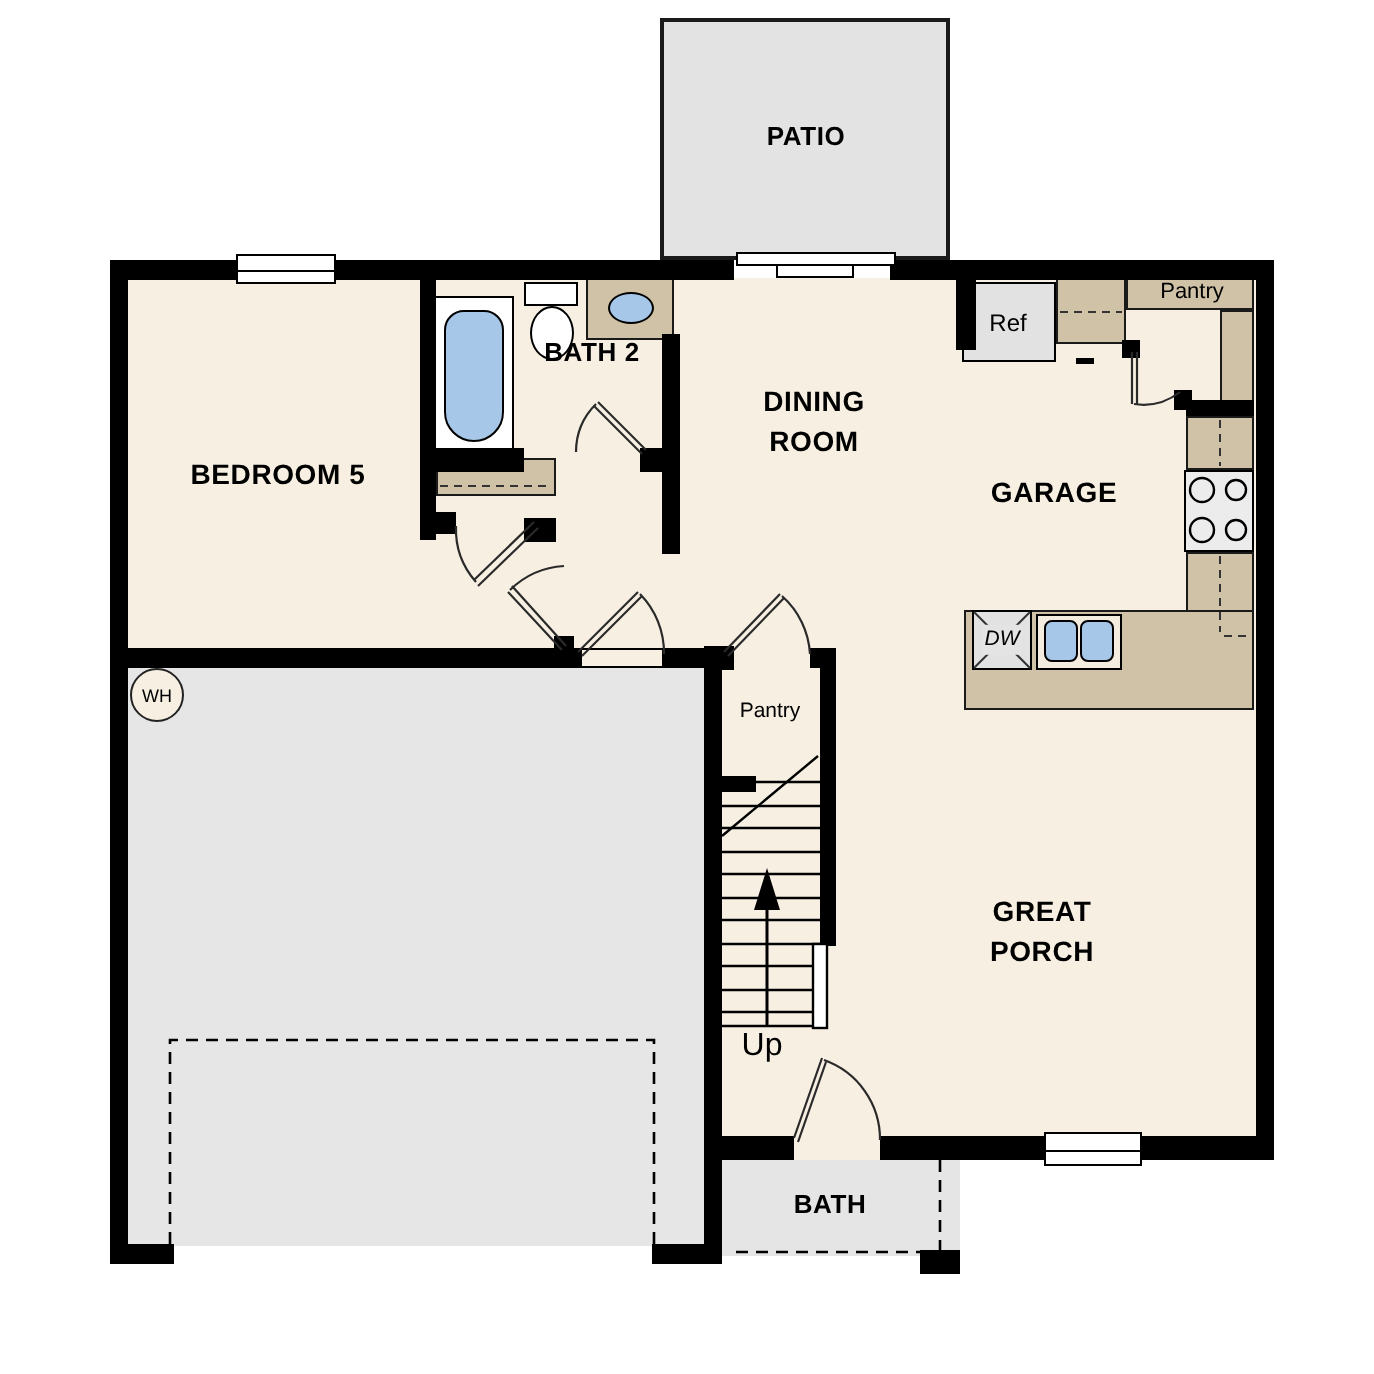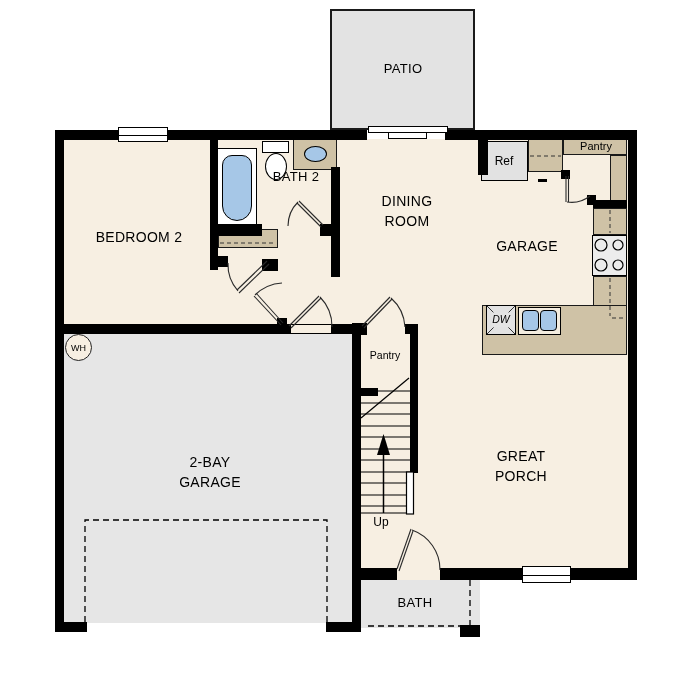--- a/index.html
+++ b/index.html
@@ -13,21 +13,21 @@
   .wall{position:absolute;background:var(--wall);}
   .floor{position:absolute;background:var(--floor);}
   .outdoor{position:absolute;background:var(--outdoor);}
   .counter{position:absolute;background:var(--counter);border:1px solid var(--line);box-sizing:border-box;}
   .fixture-white{position:absolute;background:#ffffff;border:1.5px solid #000;box-sizing:border-box;}
   .fixture-blue{position:absolute;background:var(--blue);border:1px solid #000;box-sizing:border-box;}
   .appliance{position:absolute;background:var(--appliance);border:1.5px solid #000;box-sizing:border-box;}
   .window{position:absolute;background:#ffffff;border:1.5px solid #000;box-sizing:border-box;}
   .window .mull{position:absolute;left:0;right:0;top:50%;height:0;border-top:1.5px solid #000;}
   .threshold{position:absolute;background:var(--floor);border:1px solid #000;box-sizing:border-box;}
-  .label{position:absolute;transform:translate(-50%,-50%);font-weight:normal;font-size:14px;
+  .label{position:absolute;transform:translate(-50%,-50%);font-weight:bold;font-size:14px;
          letter-spacing:.3px;text-align:center;white-space:pre-line;line-height:1.45;}
   .label.small{font-size:13px;}
   .label.tiny{font-weight:normal;font-size:11px;letter-spacing:0;}
   .wh-circle{position:absolute;left:65px;top:334px;width:27px;height:27px;border:1.5px solid #222;
              border-radius:50%;background:var(--floor);display:flex;align-items:center;justify-content:center;
              font-size:9px;box-sizing:border-box;}
   #main-level{position:absolute;left:56px;top:648px;font-size:17.5px;font-weight:bold;letter-spacing:.5px;}
   #dw-label{transform:translate(-50%,-50%);background:var(--appliance);padding:0 1px;font-size:10.5px;}
   svg{position:absolute;left:0;top:0;pointer-events:none;}
 </style>
@@ -191,29 +191,27 @@
       </g>
       <g>
         <path d="M567,202 A30,30 0 0 0 590,196"></path>
         <line x1="566" y1="176" x2="566" y2="202"></line>
           <line x1="568.5" y1="176" x2="568.5" y2="202"></line>
       </g>
     </g>
   </svg>
 
   <div class="label small" style="left:403px;top:69px;">PATIO</div>
-  <div class="label" style="left:139px;top:237px;">BEDROOM 2</div>
+  <div class="label" style="left:139px;top:237px;">BEDROOM 5</div>
   <div class="label small" style="left:296px;top:177px;">BATH 2</div>
   <div class="label" style="left:407px;top:211px;">DINING
 ROOM</div>
   <div class="label" style="left:527px;top:246px;">GARAGE</div>
   <div class="label" style="left:521px;top:466px;">GREAT
 PORCH</div>
-  <div class="label" style="left:210px;top:472px;">2-BAY
-GARAGE</div>
   <div class="label small" style="left:415px;top:603px;">BATH</div>
   <div class="label tiny" style="left:385px;top:356px;font-size:10.5px;">Pantry</div>
-  <div class="label tiny" style="left:381px;top:523px;font-size:12px;">Up</div>
+  <div class="label tiny" style="left:381px;top:523px;font-size:16px;">Up</div>
   <div class="label tiny" style="left:504px;top:162px;font-size:12px;">Ref</div>
   <div class="label tiny" style="left:596px;top:147px;">Pantry</div>
   <div class="label tiny abs" id="dw-label" style="left:501px;top:320px;">DW</div>
 
 </div>
 
 </body></html>

